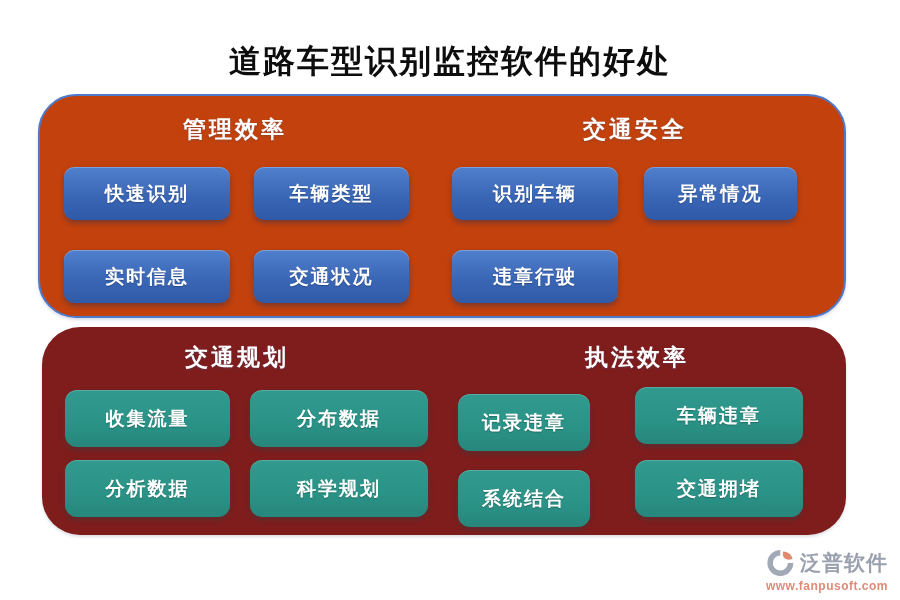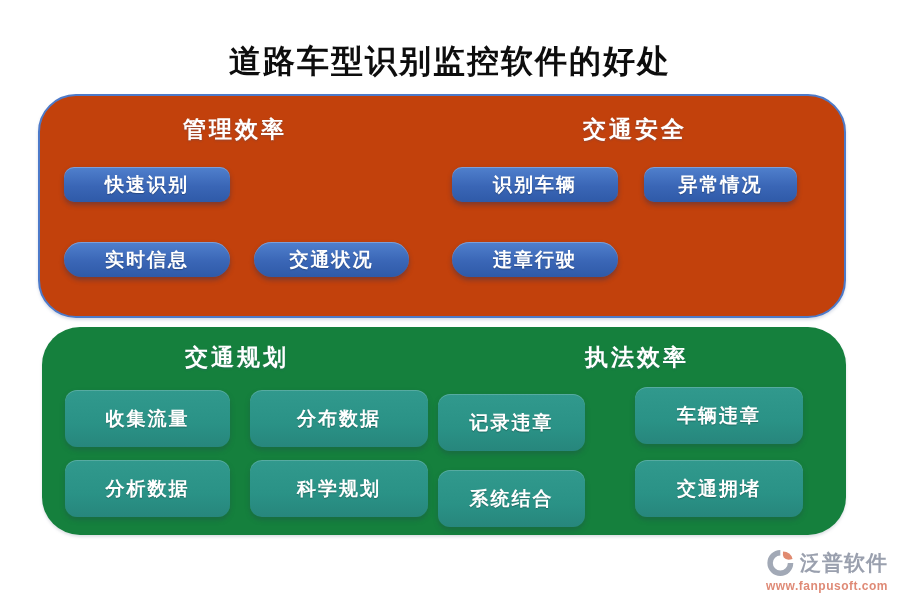--- a/index.html
+++ b/index.html
@@ -34,21 +34,21 @@
   .panel.top-panel {
     left: 38px; top: 94px;
     width: 808px; height: 224px;
     background: #c2410c;
     border: 2px solid #4D7AC9;
     box-shadow: 0 2px 3px rgba(90,110,160,.25);
   }
   .panel.bottom-panel {
     left: 42px; top: 327px;
     width: 804px; height: 208px;
-    background: #15803d;
+    background: #7f1d1d;
     box-shadow: 0 2px 3px rgba(120,130,150,.25);
   }
 
   .hdr {
     position: absolute;
     text-align: center;
     font-size: 23px;
     font-weight: bold;
     color: #ffffff;
     letter-spacing: 3px;
@@ -65,44 +65,44 @@
     align-items: center;
     justify-content: center;
     font-size: 19px;
     font-weight: bold;
     color: #ffffff;
     letter-spacing: 2px;
     cursor: pointer;
     text-shadow: 0 1px 1px rgba(0,0,0,.25);
   }
   .btn.blue {
-    height: 35px;
+    height: 53px;
     border-radius: 10px;
     background: linear-gradient(180deg, #5080CD 0%, #3A66B6 55%, #2F5AA8 100%);
     box-shadow: 0 3px 5px rgba(25,45,95,.40), inset 0 1px 0 rgba(255,255,255,.25);
   }
   .btn.teal {
     height: 57px;
     border-radius: 12px;
     background: linear-gradient(180deg, #31998D 0%, #2A9286 60%, #27867C 100%);
     box-shadow: 0 3px 5px rgba(35,70,75,.35), inset 0 1px 0 rgba(255,255,255,.18);
   }
 
   
   .top-panel .c1 { left: 24px;  width: 166px; }
   .top-panel .c2 { left: 214px; width: 155px; }
   .top-panel .c3 { left: 412px; width: 166px; }
   .top-panel .c4 { left: 604px; width: 153px; }
   .top-panel .r1 { top: 71px; }
-  .top-panel .r2 { top: 146px; border-radius: 23px; }
+  .top-panel .r2 { top: 154px; }
 
   
   .bottom-panel .c1 { left: 23px;  width: 165px; }
   .bottom-panel .c2 { left: 208px; width: 178px; }
-  .bottom-panel .c3 { left: 396px; width: 147px; }
+  .bottom-panel .c3 { left: 416px; width: 132px; }
   .bottom-panel .c4 { left: 593px; width: 168px; }
   .bottom-panel .r1 { top: 63px; }
   .bottom-panel .r2 { top: 133px; }
   .bottom-panel .c3.r1 { top: 67px; }
   .bottom-panel .c4.r1 { top: 60px; }
   .bottom-panel .c3.r2 { top: 137px; margin-top: 6px; }
 
   .footer {
     position: absolute;
     right: 12px;
@@ -135,20 +135,21 @@
 
 <div class="stage">
 
   <h1 class="title">道路车型识别监控软件的好处</h1>
 
   <section class="panel top-panel">
     <div class="hdr h1">管理效率</div>
     <div class="hdr h2">交通安全</div>
 
     <div class="btn blue c1 r1">快速识别</div>
+    <div class="btn blue c2 r1">车辆类型</div>
     <div class="btn blue c1 r2">实时信息</div>
     <div class="btn blue c2 r2">交通状况</div>
 
     <div class="btn blue c3 r1">识别车辆</div>
     <div class="btn blue c4 r1">异常情况</div>
     <div class="btn blue c3 r2">违章行驶</div>
   </section>
 
   <section class="panel bottom-panel">
     <div class="hdr h1">交通规划</div>

